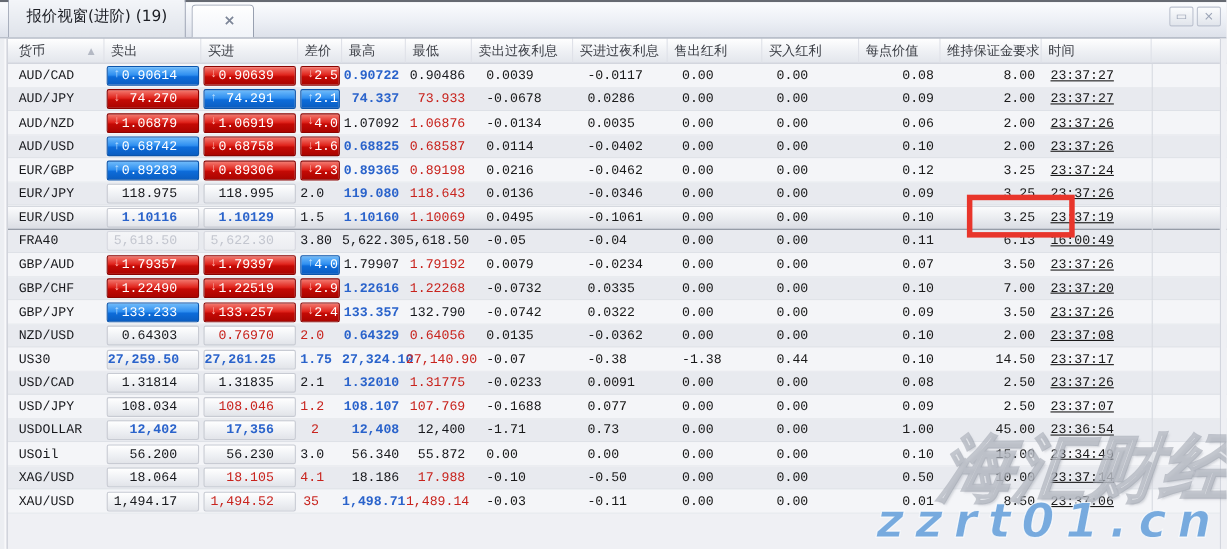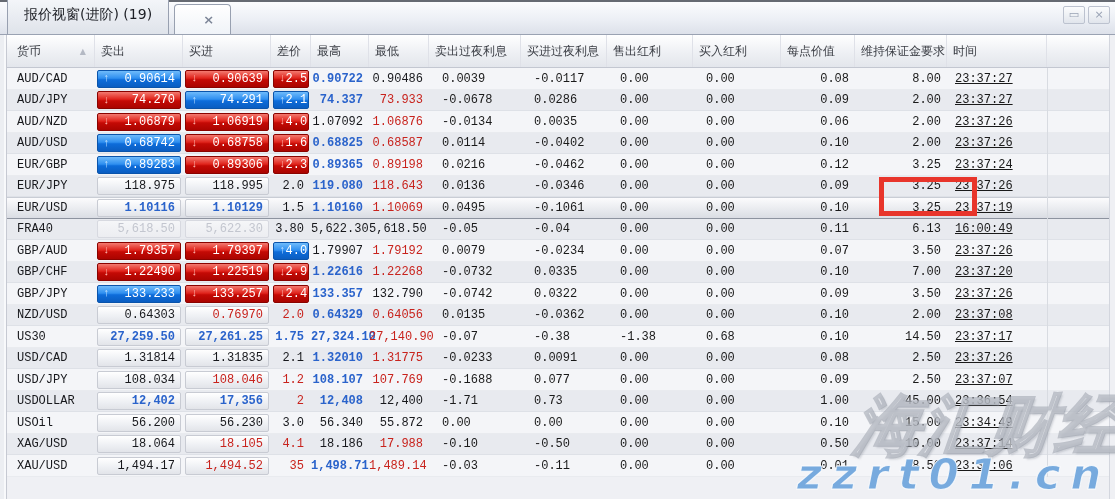--- a/index.html
+++ b/index.html
@@ -44,21 +44,21 @@
   .left-strip {
     position:absolute; left:0; top:35px; bottom:0; width:7px;
     background:#eceef2; border-right:1px solid #c6c9d2;
     box-shadow:inset -2px 0 0 #f8f9fb;
   }
   .right-strip {
     position:absolute; right:0; top:35px; bottom:0; width:6px;
     background:#eff0f4; border-left:1px solid #d3d6de;
   }
   .thead {
-    height:33px; align-items:center;
+    height:23px; align-items:center;
     background:linear-gradient(180deg,#ffffff 0%,#eef0f4 55%,#e3e6ec 100%);
     border-bottom:1px solid #c3c7d1;
     font-size:12px; color:#3a3d44;
   }
   .th { padding-left:6px; height:100%; display:flex; align-items:center;
         border-right:1px solid #dfe1e8; overflow:hidden; white-space:nowrap; }
   .th:first-child { padding-left:10px; }
   .sort { margin-left:auto; margin-right:8px; font-size:8px; color:#b4b9c4; }
   .row {
     height:21.5px; align-items:center; font-size:12px;
@@ -76,21 +76,21 @@
   .num { text-align:right; padding-right:6px; }
   .swap { text-align:left; padding-left:13px; }
   .time { padding-left:8px;text-decoration:underline; }
   .filler { align-self:stretch; border-left:1px solid #d8dbe1; }
   
   .qcell {
     margin:1px 2px; height:18px; border-radius:2px;
     display:flex; align-items:center; font-size:12px; line-height:1;
   }
   .qcell .arr { padding-left:5px; font-weight:bold; font-size:11px; }
-  .qcell .val { margin-left:auto; padding-right:5px; }
+  .qcell .val { margin-left:auto; padding-right:19px; }
   .q-up {
     background:linear-gradient(180deg,#6fbbfb 0%,#2f8ff0 45%,#0d6cda 55%,#0a5dc1 100%);
     border:1px solid #0a54ab; color:#fff;
   }
   .q-up .arr { color:#bfe1ff; }
   .q-down {
     background:linear-gradient(180deg,#f37a70 0%,#e0241c 45%,#c40a05 55%,#aa0400 100%);
     border:1px solid #8a0300; color:#fff;
   }
   .q-down .arr { color:#ffb9b2; }
@@ -537,21 +537,21 @@
     <div class="cell">
       <div class="qcell q-spread q-text">
         <span class="val c-blue">1.75</span>
       </div>
     </div>
     <div class="cell num high c-blue">27,324.10</div>
     <div class="cell num low c-red">27,140.90</div>
     <div class="cell swap sellswap">-0.07</div>
     <div class="cell swap buyswap">-0.38</div>
     <div class="cell swap selldiv">-1.38</div>
-    <div class="cell swap buydiv">0.68</div>
+    <div class="cell swap buydiv">0.44</div>
     <div class="cell num pip">0.10</div>
     <div class="cell num margin">14.50</div>
     <div class="cell time">23:37:17</div>
     <div class="cell filler"></div>
   </div>
       <div class="grid row">
     <div class="cell pair">USD/CAD</div>
     <div class="cell">
       <div class="qcell q-sell q-plain">
         <span class="val c-black">1.31814</span>

